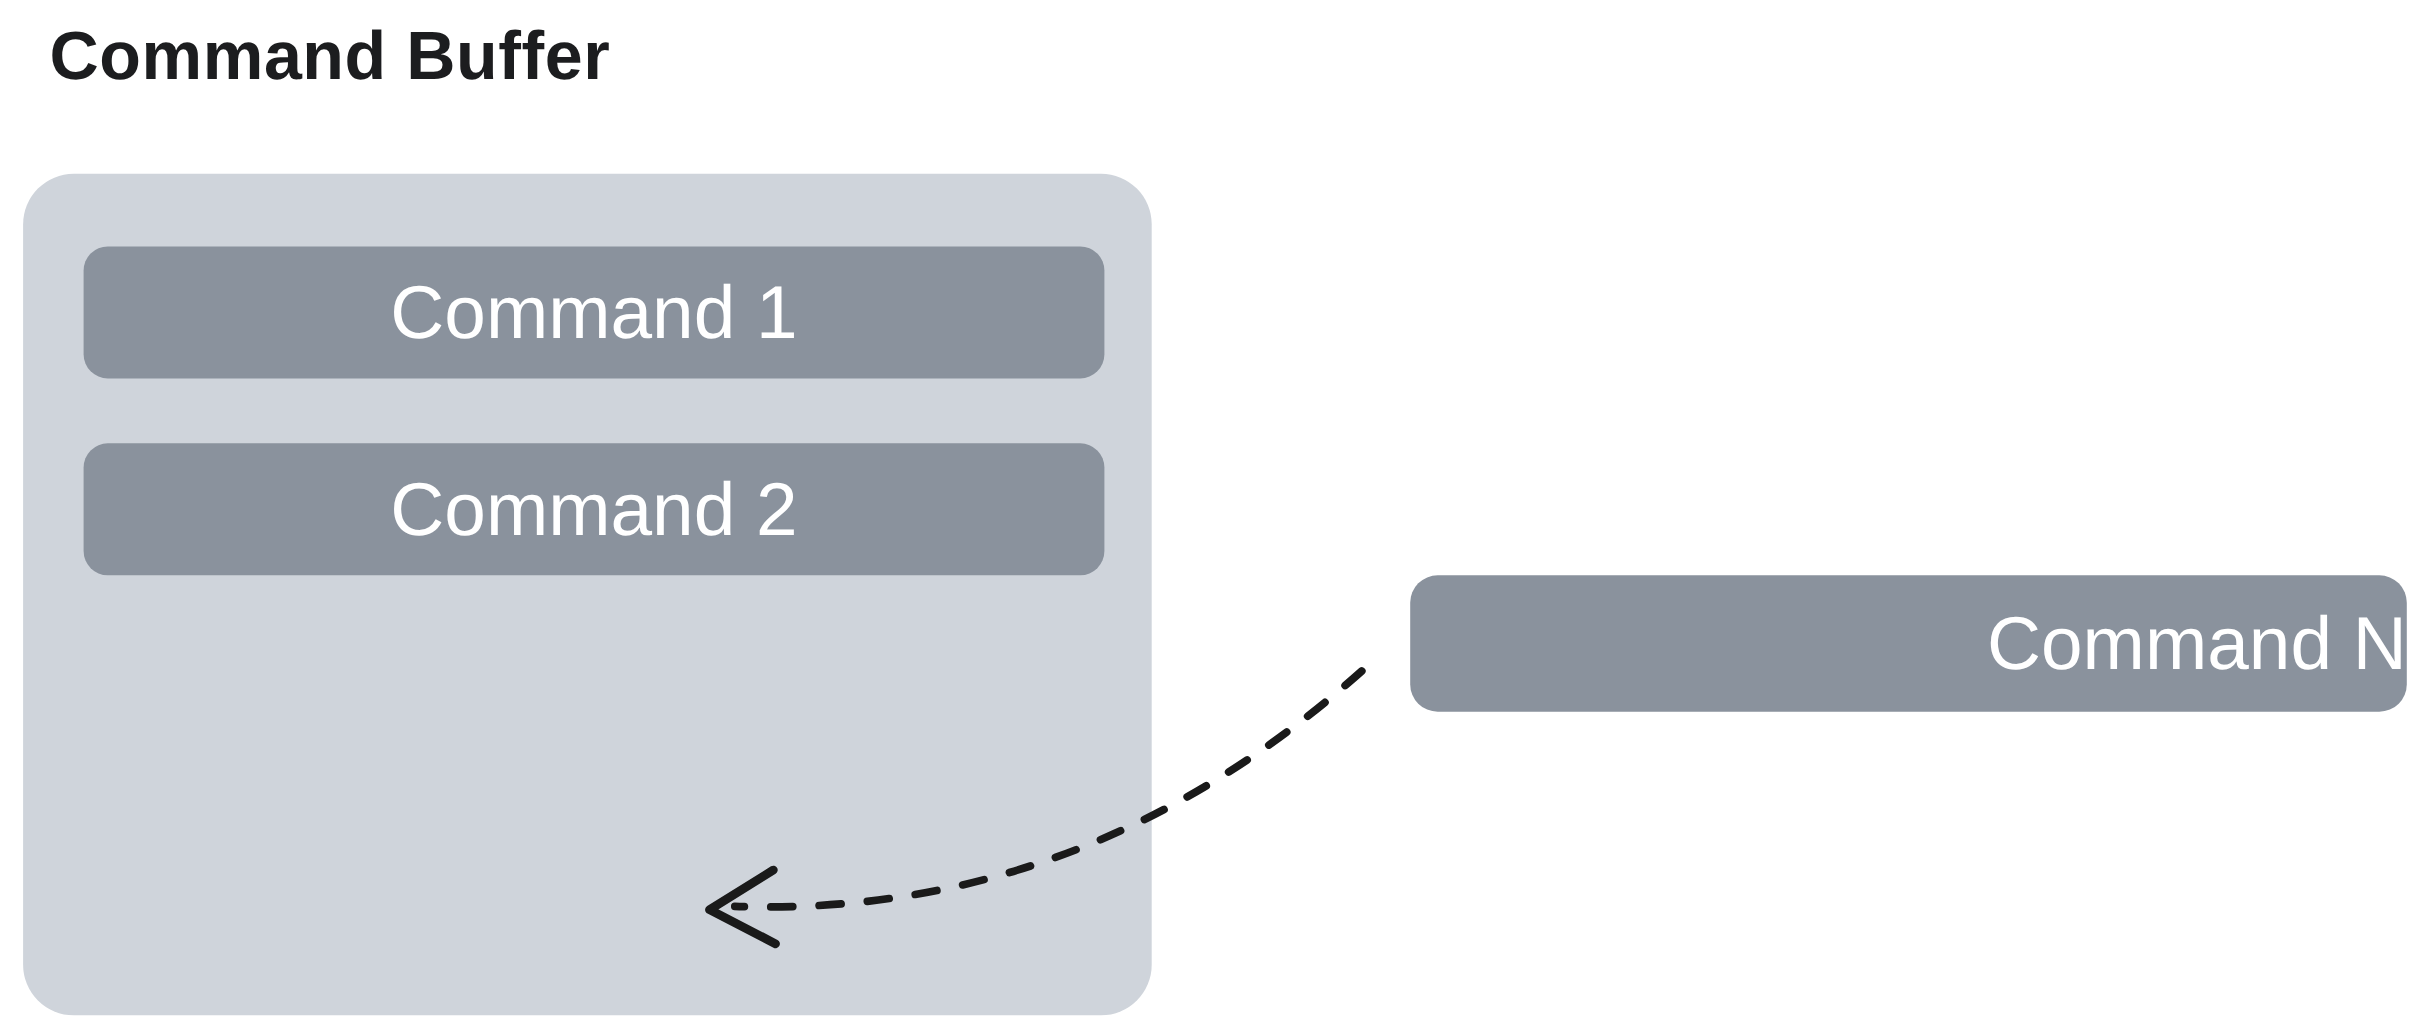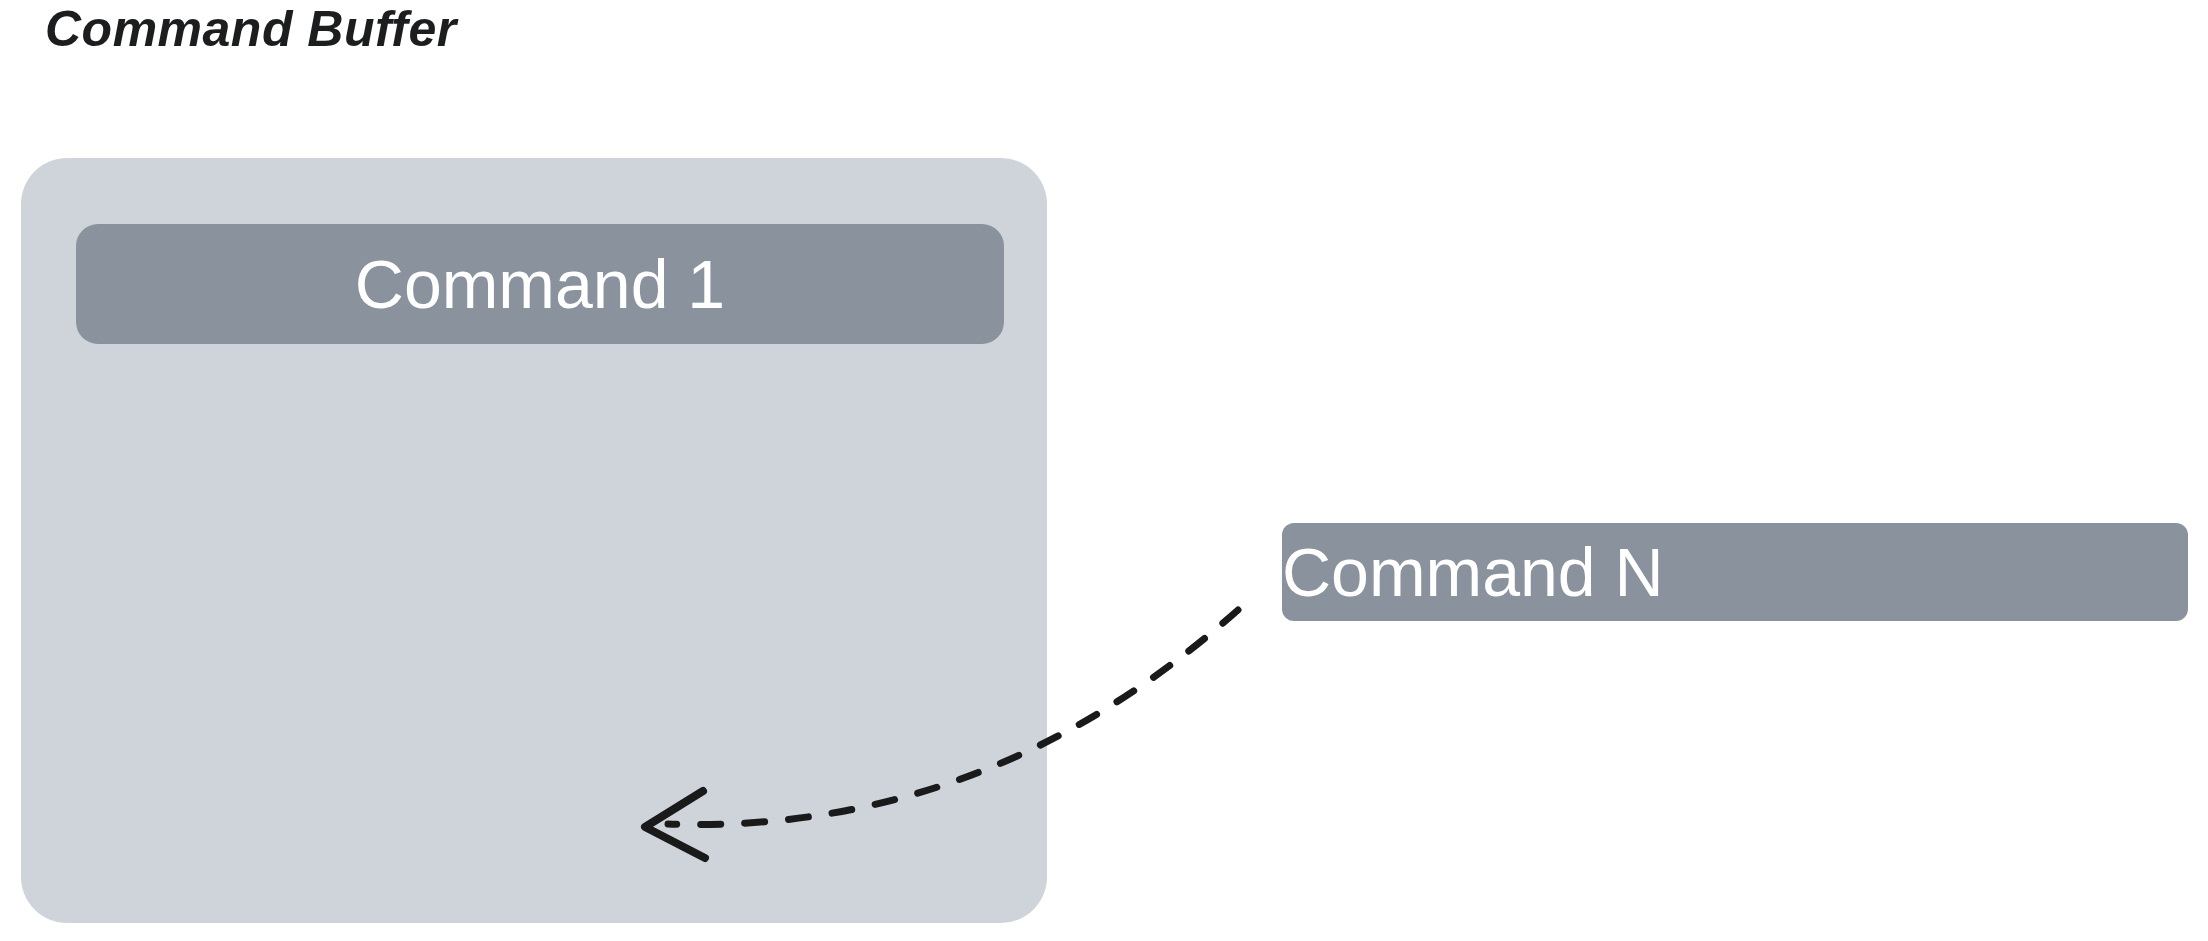--- a/index.html
+++ b/index.html
@@ -16,27 +16,26 @@
     position: relative;
     width: 2208px;
     height: 941px;
     background: var(--background);
     font-family: "Liberation Sans", sans-serif;
     overflow: hidden;
   }
   .title {
     position: absolute;
     left: 45px;
-    top: 0;
-    font-size: 50px;
+    top: 16px;
+    font-size: 62px;
     font-weight: 700;
     letter-spacing: 0.5px;
     color: var(--title-text);
     white-space: nowrap;
-    font-style: italic;
   }
   .buffer {
     position: absolute;
     left: 21px;
     top: 158px;
     width: 1026px;
     height: 765px;
     background: var(--buffer-fill);
     border-radius: 46px;
     padding: 66px 43px 0 55px;
@@ -54,26 +53,26 @@
     color: var(--command-text);
     font-size: 68px;
     font-weight: 500;
     white-space: nowrap;
   }
   .cmd-n {
     position: absolute;
     left: 1282px;
     top: 523px;
     width: 906px;
-    height: 98px;
-    border-radius: 12px;
+    height: 124px;
+    border-radius: 25px;
     background: var(--command-fill);
     display: flex;
     align-items: center;
-    justify-content: flex-start;
+    justify-content: flex-end;
   }
   svg.arrow {
     position: absolute;
     left: 0;
     top: 0;
     width: 2208px;
     height: 941px;
     pointer-events: none;
   }
   .dash-path {
@@ -95,20 +94,23 @@
 <body>
 
 <div class="canvas">
 
   <div class="title">Command Buffer</div>
 
   <div class="buffer">
     <div class="cmd">
       <span class="cmd-label">Command 1</span>
     </div>
+    <div class="cmd">
+      <span class="cmd-label">Command 2</span>
+    </div>
   </div>
 
   <div class="cmd-n">
     <span class="cmd-label">Command N</span>
   </div>
 
   <svg class="arrow" viewBox="0 0 2208 941" xmlns="http://www.w3.org/2000/svg">
     <path class="dash-path" d="M 1238 610 Q 985 835 668 824"></path>
     <path class="head-path" d="M 703 791 L 645 827 L 705 858"></path>
   </svg>

